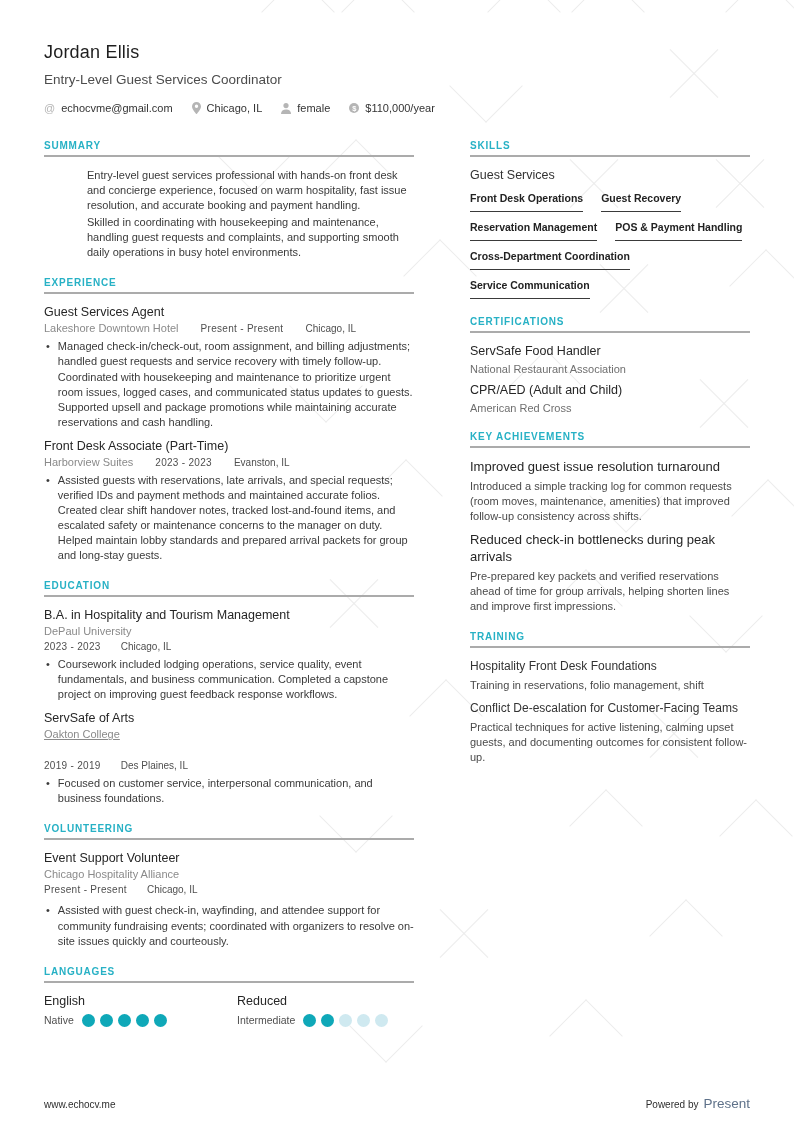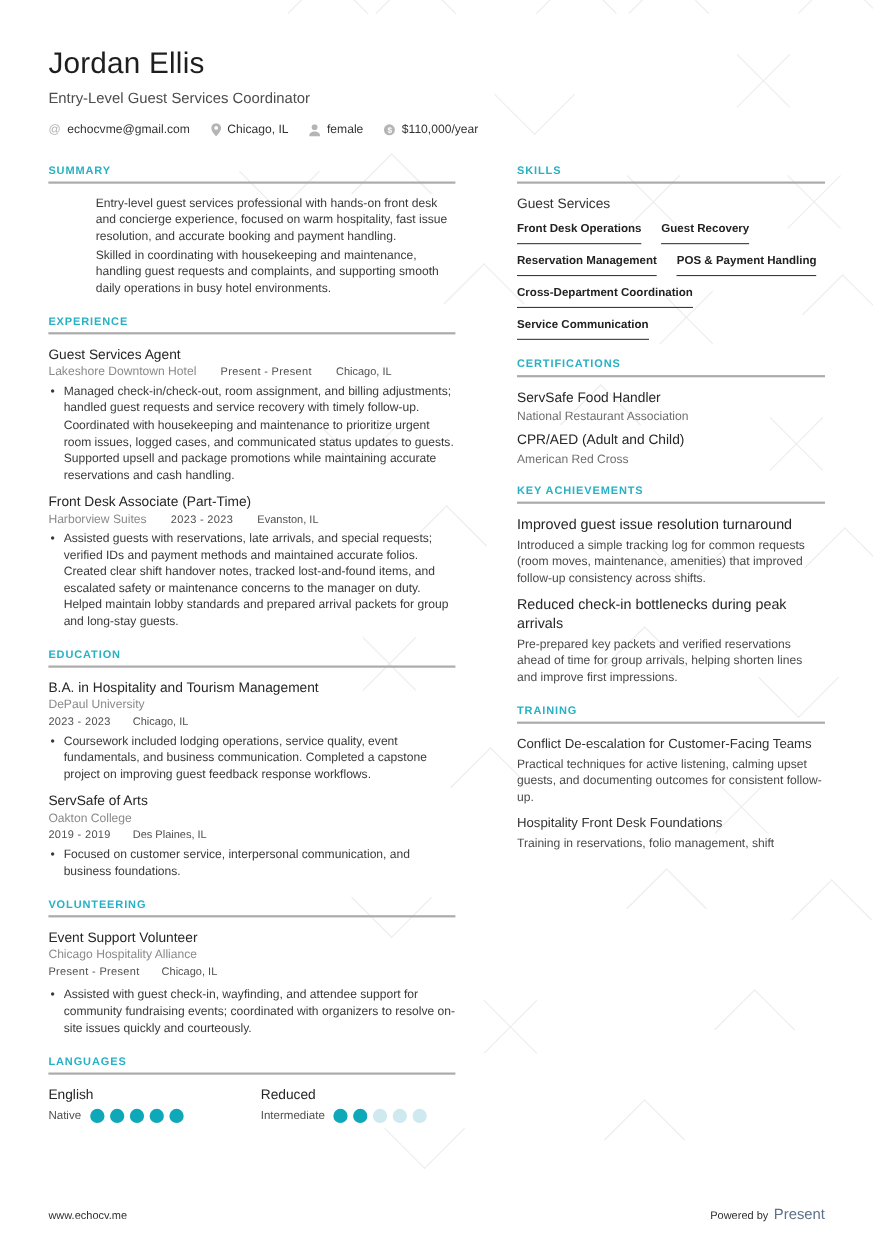--- a/index.html
+++ b/index.html
@@ -15,21 +15,21 @@
   .chev.up   { transform:rotate(45deg); }
   .chev.down { transform:rotate(225deg); }
   .x { position:absolute; width:68px; height:68px; }
   .x::before,.x::after { content:""; position:absolute; left:0; top:33px; width:100%;
     border-top:1.5px solid #ececec; }
   .x::before { transform:rotate(45deg); }
   .x::after  { transform:rotate(-45deg); }
 
   .page { position:relative; z-index:1; padding:42px 44px 0 44px; height:100%; }
 
-  .name { font-size:27px; font-weight:500; color:#1e1e1e; letter-spacing:.2px; margin-bottom:9px; }
+  .name { font-size:18px; font-weight:500; color:#1e1e1e; letter-spacing:.2px; margin-bottom:9px; }
   .subtitle { font-size:13.5px; color:#4c4c4c; margin-bottom:15px; }
 
   .contact { display:flex; align-items:center; gap:19px; font-size:11px; color:#333; margin-bottom:4px; }
   .contact .item { display:flex; align-items:center; gap:6px; }
   .cicon { color:#b5b5b5; font-size:11px; line-height:1; display:inline-flex; }
   .cicon svg { display:block; }
   .dollar-badge { width:10px; height:10px; border-radius:50%; background:#b5b5b5; color:#fff;
     font-size:7.5px; font-weight:bold; display:inline-flex; align-items:center; justify-content:center; }
 
   .columns { display:flex; gap:56px; margin-top:26px; }
@@ -216,21 +216,21 @@
           <div class="bullets">
             <div class="bullet">
               <span class="b">•</span>
               <span>Coursework included lodging operations, service quality, event fundamentals, and business communication. Completed a capstone project on improving guest feedback response workflows.</span>
             </div>
           </div>
         </div>
 
         <div class="entry">
           <div class="entry-title">ServSafe of Arts</div>
-          <div class="meta-company" style="margin-bottom:4px;">Oakton College</div>
+          <div class="meta-company" style="margin-bottom:20px;text-decoration:underline;">Oakton College</div>
           <div class="meta-line2">
             <span class="meta-dates">2019 - 2019</span>
             <span class="meta-loc">Des Plaines, IL</span>
           </div>
           <div class="bullets">
             <div class="bullet">
               <span class="b">•</span>
               <span>Focused on customer service, interpersonal communication, and business foundations.</span>
             </div>
           </div>
@@ -331,26 +331,26 @@
         <div>
           <div class="ach-title">Reduced check-in bottlenecks during peak arrivals</div>
           <div class="ach-desc">Pre-prepared key packets and verified reservations ahead of time for group arrivals, helping shorten lines and improve first impressions.</div>
         </div>
       </div>
 
       <div class="section">
         <div class="sec-title">TRAINING</div>
         <hr class="sec-rule">
         <div>
+          <div class="train-title">Hospitality Front Desk Foundations</div>
+          <div class="train-desc">Training in reservations, folio management, shift</div>
+        </div>
+        <div>
           <div class="train-title">Conflict De-escalation for Customer-Facing Teams</div>
           <div class="train-desc">Practical techniques for active listening, calming upset guests, and documenting outcomes for consistent follow-up.</div>
-        </div>
-        <div>
-          <div class="train-title">Hospitality Front Desk Foundations</div>
-          <div class="train-desc">Training in reservations, folio management, shift</div>
         </div>
       </div>
 
     </div>
   </div>
 </div>
 
 <div class="footer">
   <span class="footer-url">www.echocv.me</span>
   <span class="powered">

